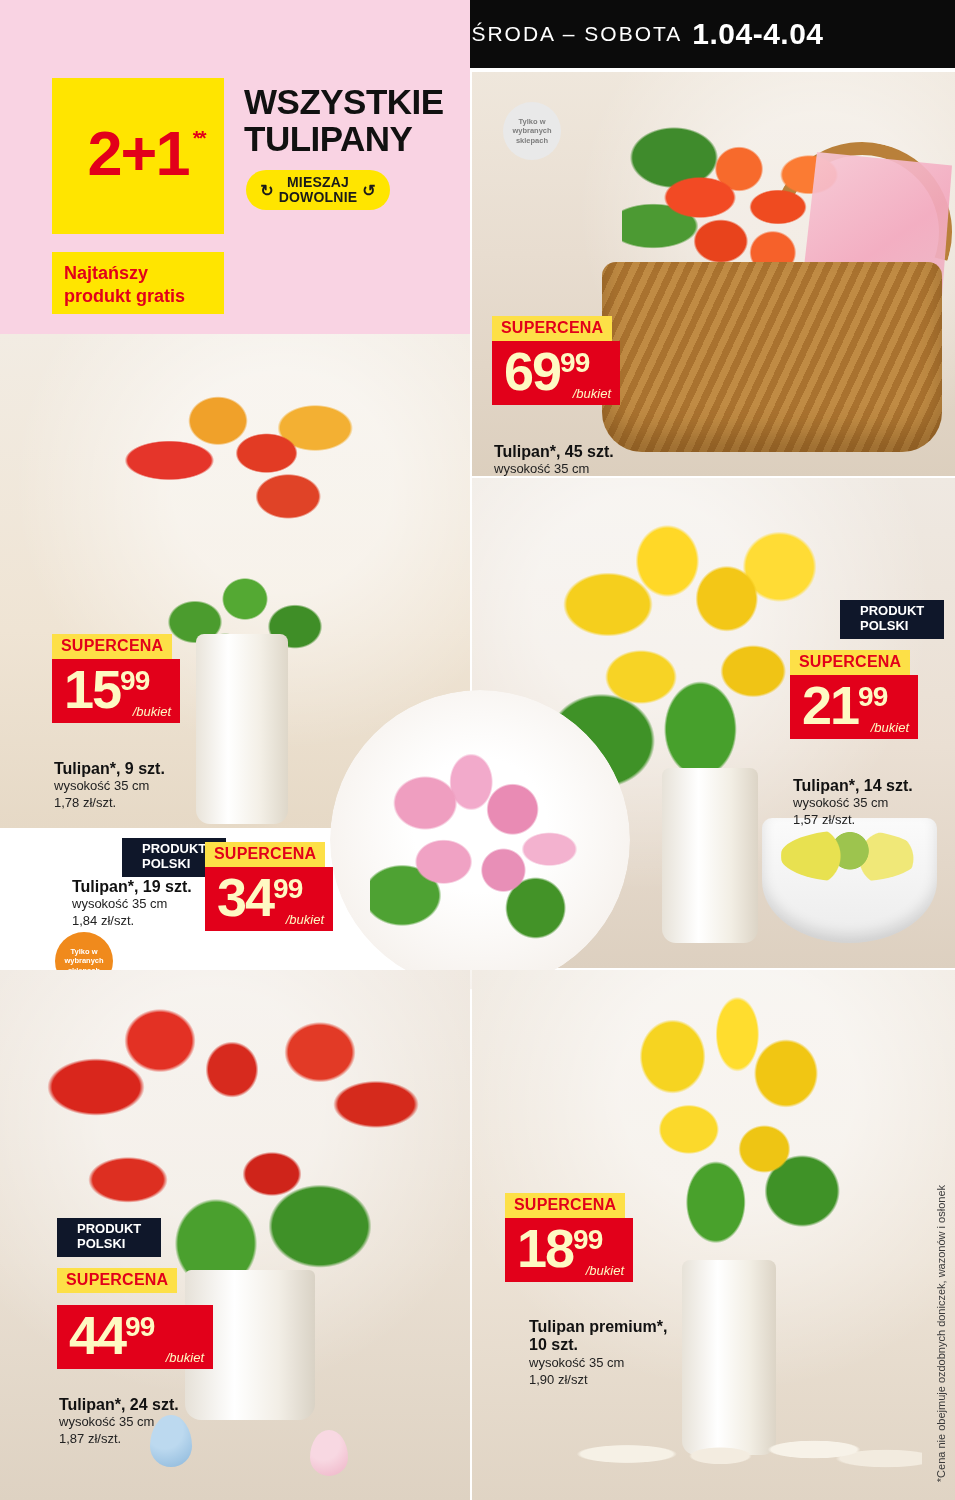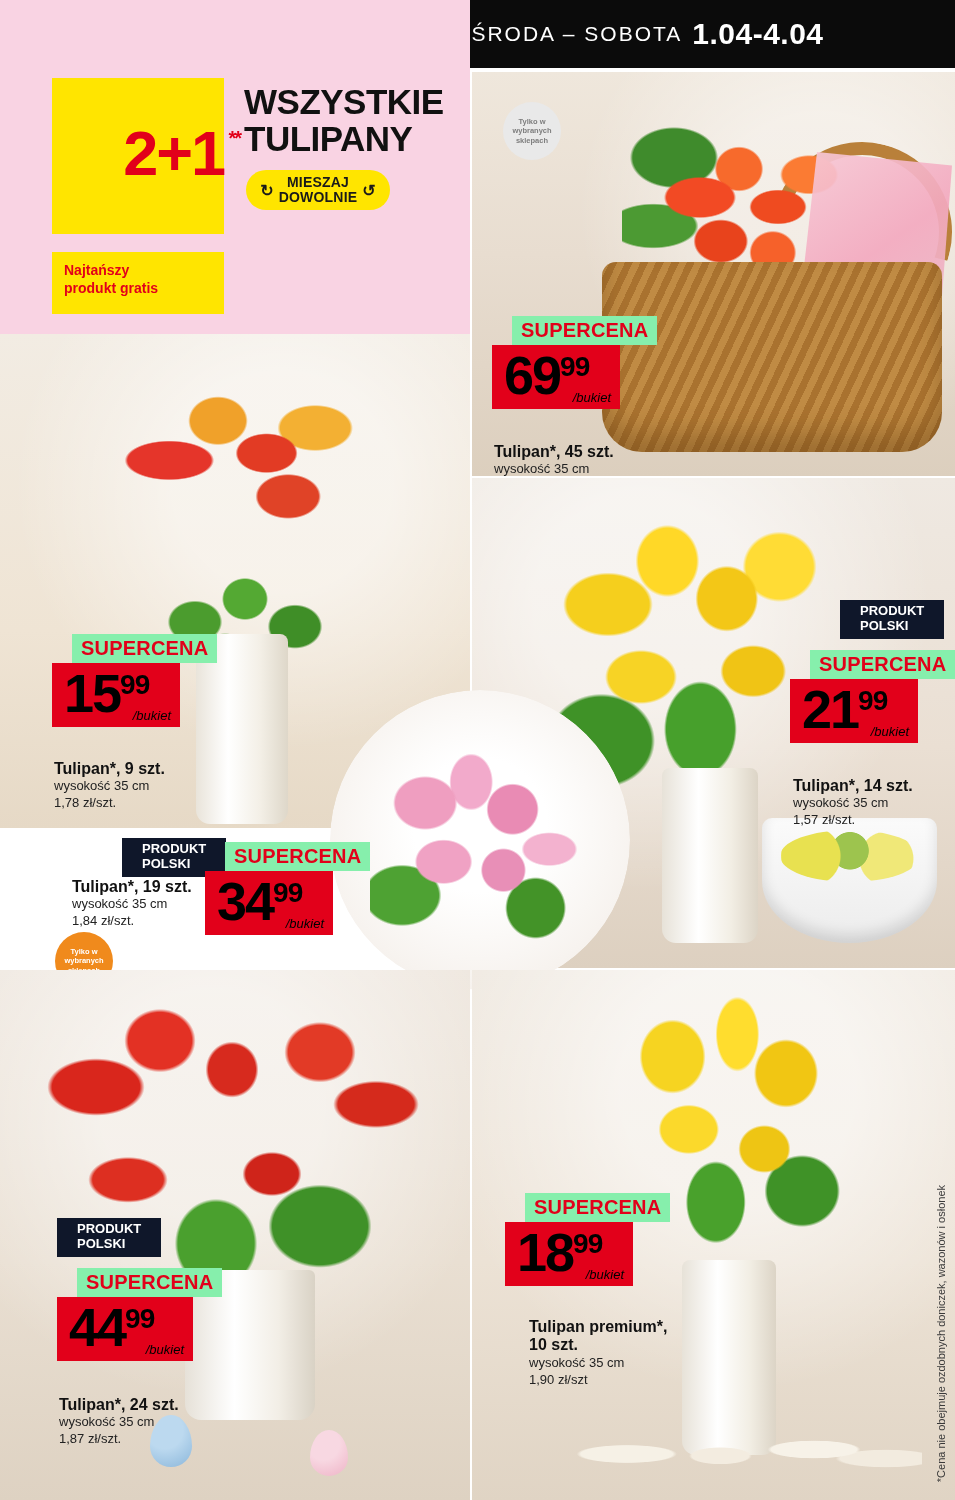--- a/index.html
+++ b/index.html
@@ -35,39 +35,39 @@
   }
 
   
   .promo-pink {
     position: absolute; left: 0; top: 0; width: 470px; height: 334px;
     background: #f9d3e3;
   }
   .promo-yellow-box {
     position: absolute; left: 52px; top: 78px; width: 172px; height: 156px;
     background: #ffe500;
-    display: flex; flex-direction: column; align-items: flex-end; justify-content: center;
+    display: flex; flex-direction: column; align-items: center; justify-content: center;
   }
   .promo-2plus1 {
     color: #e2001a; font-size: 63px; font-weight: 700; line-height: 0.92;
     letter-spacing: -2px; position: relative; margin-top: -4px;
   }
   .promo-stars {
     position: absolute; right: -16px; top: 4px; font-size: 20px; color: #e2001a; font-weight: 700;
   }
   .promo-gratis {
     color: #e2001a; font-size: 44px; font-weight: 700; line-height: 1;
     letter-spacing: -1px; margin-top: -2px;
   }
   .promo-cheapest {
     position: absolute; left: 52px; top: 252px; width: 172px; height: 62px;
     background: #ffe500; padding: 10px 10px 0 12px;
   }
   .promo-cheapest span {
-    display: block; color: #e2001a; font-size: 14px; font-weight: 700; line-height: 1.25;
+    display: block; color: #e2001a; font-size: 18px; font-weight: 700; line-height: 1.25;
   }
   .promo-title {
     position: absolute; left: 244px; top: 84px; width: 220px;
     color: #111; font-size: 35px; font-weight: 700; line-height: 1.05; letter-spacing: -.5px;
   }
   .mieszaj {
     position: absolute; left: 246px; top: 170px; width: 144px; height: 40px;
     background: #ffe500; border-radius: 20px;
     display: flex; align-items: center; justify-content: center;
   }
@@ -292,25 +292,25 @@
     border-radius: 50% 50% 50% 50%/60% 60% 40% 40%;
   }
   .pink-egg {
     position: absolute; left: 310px; top: 1430px; width: 38px; height: 46px;
     background: radial-gradient(circle at 35% 30%, #f8d8e2 0 40%, #eeb3c6 100%);
     border-radius: 50% 50% 50% 50%/60% 60% 40% 40%;
   }
 
   
   .supercena-label {
-    background: #86efac; color: #e2001a; font-weight: 700; font-size: 20px;
-    letter-spacing: .2px; padding: 4px 9px 5px; display: inline-block; line-height: 1; margin-left: 20px;
+    background: #fde047; color: #e2001a; font-weight: 700; font-size: 16px;
+    letter-spacing: .2px; padding: 4px 9px 5px; display: inline-block; line-height: 1;
   }
   .price-box {
-    background: #e2001a; color: #000000; display: flex; align-items: flex-start;
+    background: #e2001a; color: #fef9c3; display: flex; align-items: flex-start;
     padding: 6px 10px 8px 12px; position: relative;
   }
   .price-int { font-size: 54px; font-weight: 700; line-height: .92; letter-spacing: -2px; }
   .price-dec { font-size: 28px; font-weight: 700; line-height: 1; margin-top: 2px; letter-spacing: -1px; }
   .price-unit {
     position: absolute; right: 9px; bottom: 4px; font-size: 13px; font-style: italic; font-weight: 400;
   }
   .tag { position: absolute; }
 
   .product-desc { position: absolute; color: #111; }
@@ -490,21 +490,21 @@
   <div class="blue-egg"></div>
   <div class="pink-egg"></div>
 
   <div class="polski-badge" style="left:57px; top:1218px;">
     <span class="b1">PRODUKT</span>
     <span class="b2">POLSKI</span>
   </div>
 
   <div class="tag" style="left:57px; top:1268px;">
     <div class="supercena-label">SUPERCENA</div>
-    <div class="price-box" style="width:136px;">
+    <div class="price-box" style="width:156px;margin-top:12px;">
       <span class="price-int">44</span>
       <span class="price-dec">99</span>
       <span class="price-unit">/bukiet</span>
     </div>
   </div>
   <div class="product-desc" style="left:59px; top:1396px; width:190px;">
     <div class="product-name">Tulipan*, 24 szt.</div>
     <div class="product-sub">wysokość 35 cm</div>
     <div class="product-sub">1,87 zł/szt.</div>
   </div>

